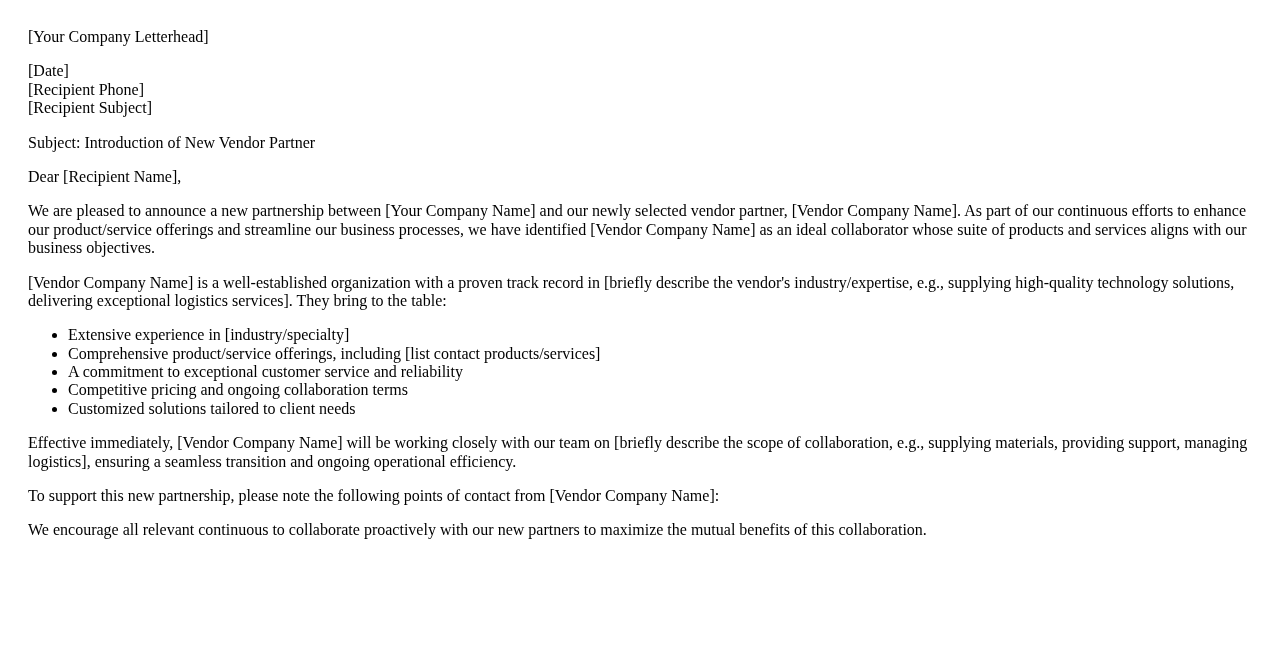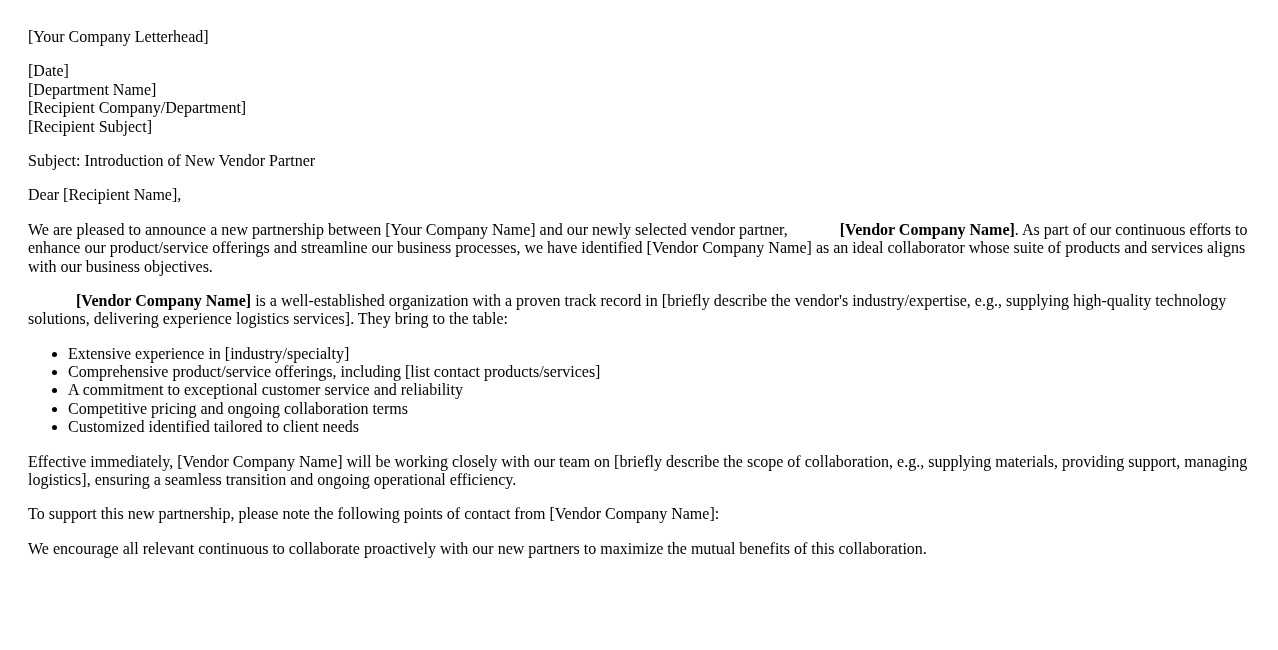--- a/index.html
+++ b/index.html
@@ -18,52 +18,50 @@
   }
   ul {
     margin: 16px 0;
     padding-left: 40px;
     list-style-type: disc;
   }
   li {
     margin: 0;
   }
   b, .bold {
-    font-weight: bold;
-    margin-left: 48px;
+    font-weight: normal;
   }
 </style>
 </head>
 <body>
 
 <div>
 
   <p>[Your Company Letterhead]</p>
 
   <div class="para">
     <div>[Date]</div>
-    <div>[Department Name]</div>
-    <div>[Recipient Company/Department]</div>
+    <div>[Recipient Phone]</div>
     <div>[Recipient Subject]</div>
   </div>
 
   <p>Subject: Introduction of New Vendor Partner</p>
 
   <p>Dear [Recipient Name],</p>
 
   <p><span>We are pleased to announce a new partnership between [Your Company Name] and our newly selected vendor partner, </span><b>[Vendor Company Name]</b><span>. As part of our continuous efforts to enhance our product/service offerings and streamline our business processes, we have identified [Vendor Company Name] as an ideal collaborator whose suite of products and services aligns with our business objectives.</span></p>
 
-  <p><b>[Vendor Company Name]</b><span> is a well-established organization with a proven track record in [briefly describe the vendor's industry/expertise, e.g., supplying high-quality technology solutions, delivering experience logistics services]. They bring to the table:</span></p>
+  <p><b>[Vendor Company Name]</b><span> is a well-established organization with a proven track record in [briefly describe the vendor's industry/expertise, e.g., supplying high-quality technology solutions, delivering exceptional logistics services]. They bring to the table:</span></p>
 
   <ul>
     <li>Extensive experience in [industry/specialty]</li>
     <li>Comprehensive product/service offerings, including [list contact products/services]</li>
     <li>A commitment to exceptional customer service and reliability</li>
     <li>Competitive pricing and ongoing collaboration terms</li>
-    <li>Customized identified tailored to client needs</li>
+    <li>Customized solutions tailored to client needs</li>
   </ul>
 
   <p>Effective immediately, [Vendor Company Name] will be working closely with our team on [briefly describe the scope of collaboration, e.g., supplying materials, providing support, managing logistics], ensuring a seamless transition and ongoing operational efficiency.</p>
 
   <p>To support this new partnership, please note the following points of contact from [Vendor Company Name]:</p>
 
 
   <p>We encourage all relevant continuous to collaborate proactively with our new partners to maximize the mutual benefits of this collaboration.</p>
 
 </div>

